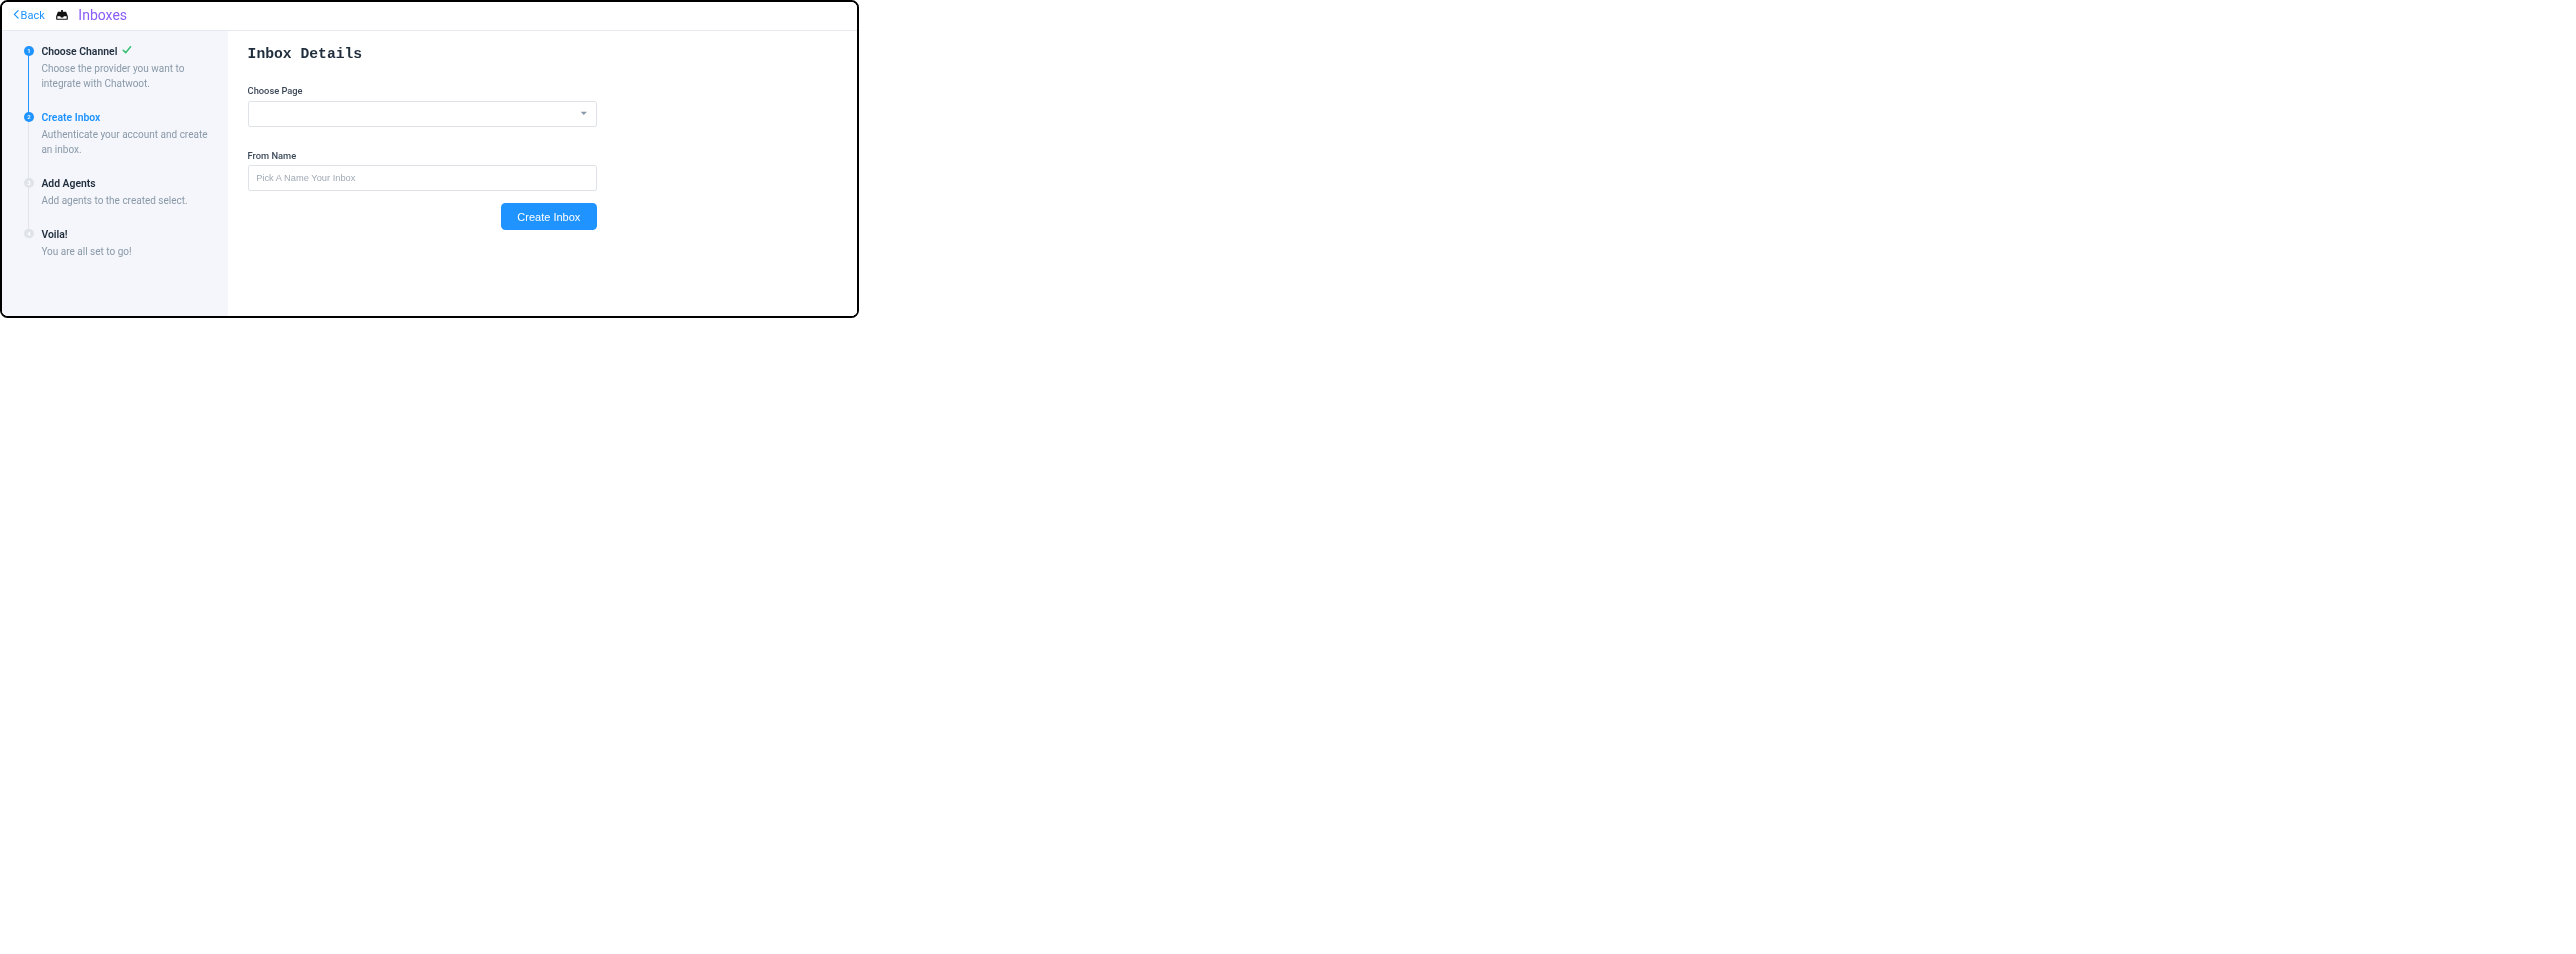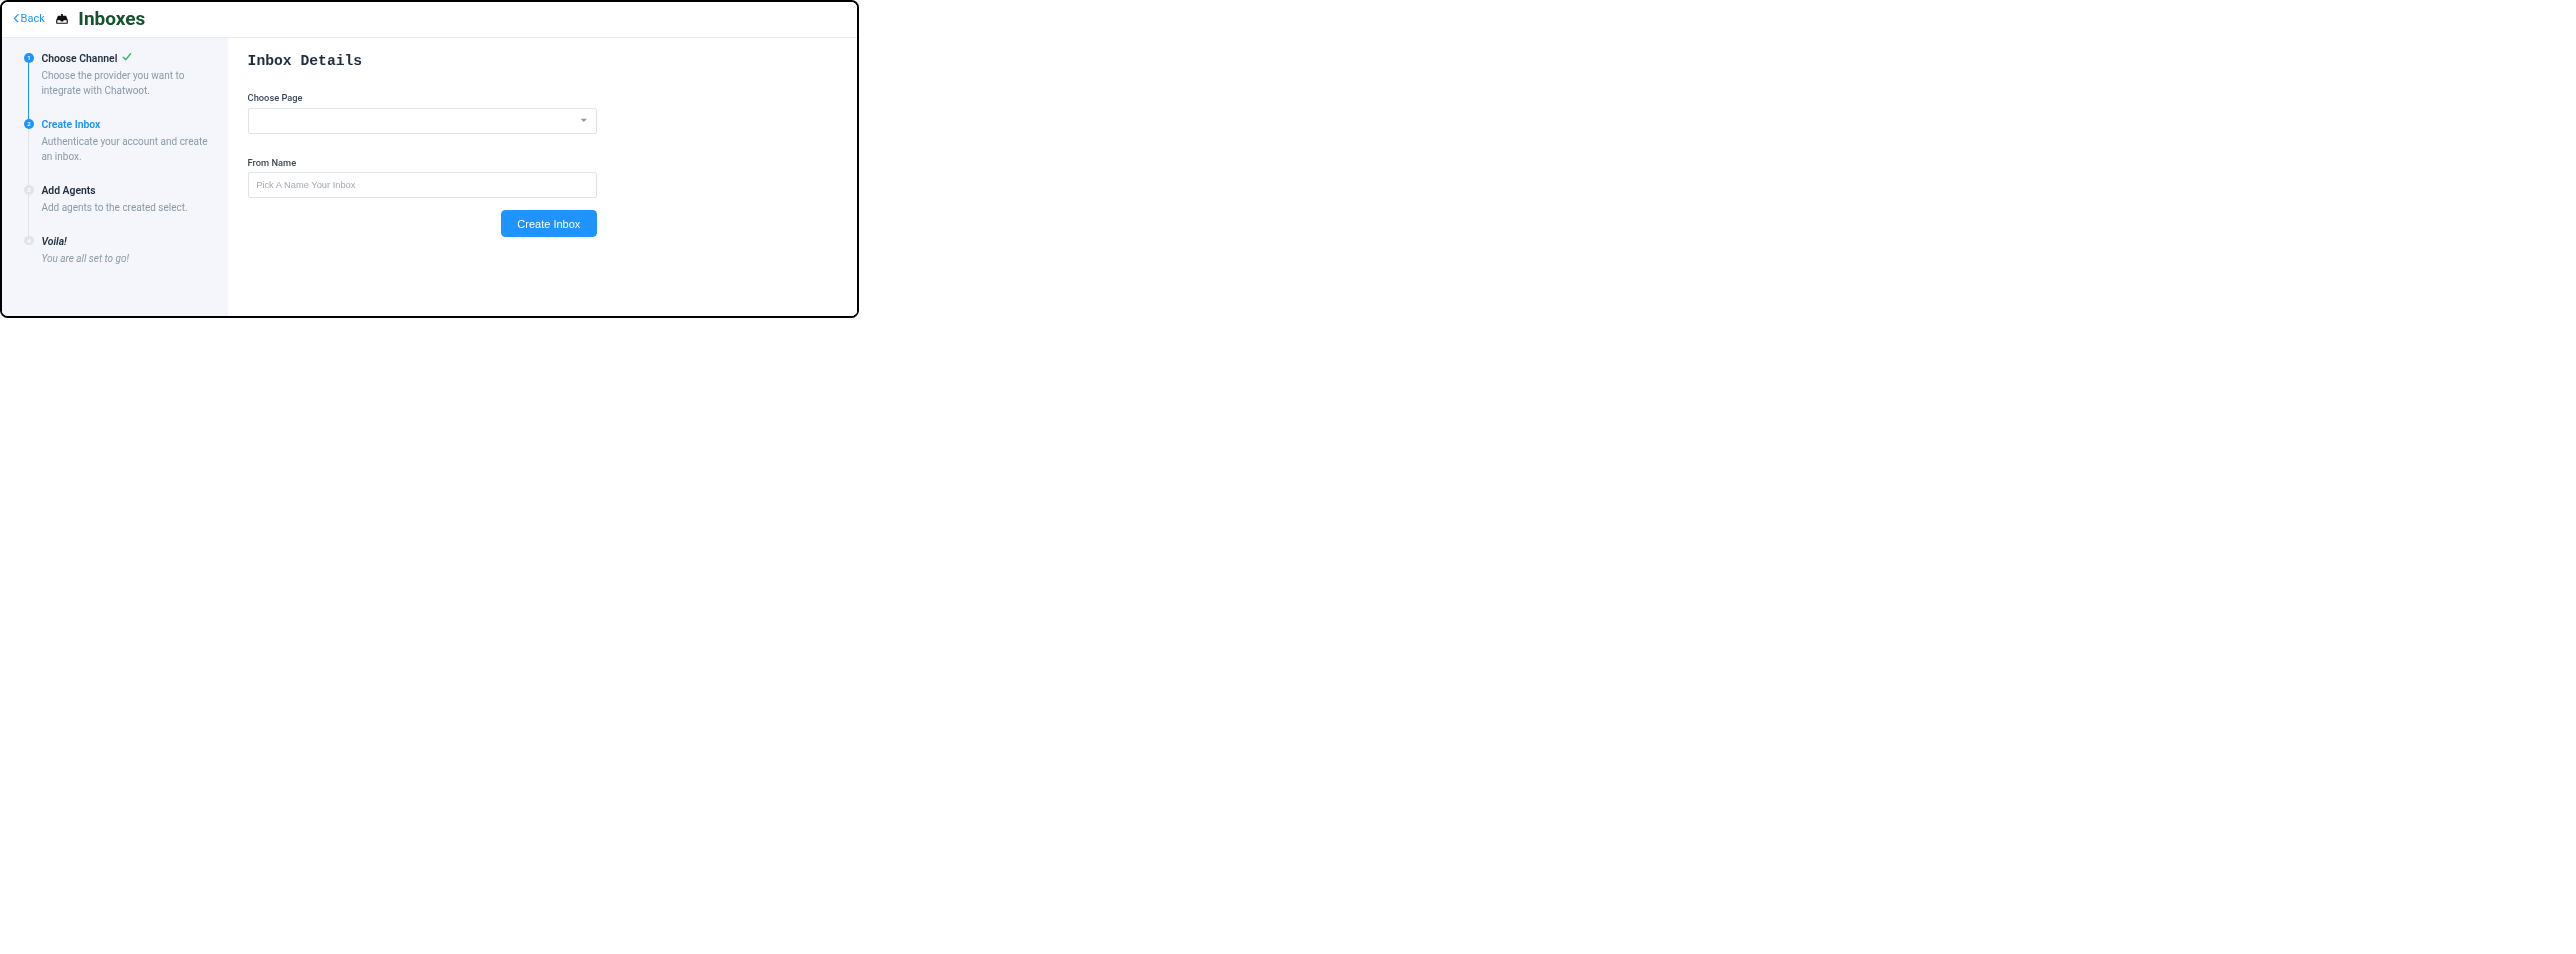--- a/index.html
+++ b/index.html
@@ -36,43 +36,43 @@
     gap: 1.1px;
   }
   .back-link .chev {
     display: inline-block;
   }
   .inbox-icon {
     width: 14px; height: 12px;
     color: #111;
   }
   .page-title {
-    font-size: 19px;
-    font-weight: 700;
-    color: #14532d;
+    font-size: 14px;
+    font-weight: 400;
+    color: #8b5cf6;
   }
   .body {
     flex: 1;
     display: flex;
     background: #f4f6fb;
   }
   .sidebar {
     width: 226px;
     padding: 14px 9.8px 11px 22px;
   }
   .steps {
     list-style: none;
     position: relative;
   }
   .step {
     position: relative;
     padding-left: 17.4px;
     padding-bottom: 19.6px;
   }
-  .step:last-child { padding-bottom: 0; font-style: italic; }
+  .step:last-child { padding-bottom: 0; }
   .step::before {
     content: "";
     position: absolute;
     left: 4.4px;
     top: 11px;
     bottom: -2.2px;
     width: 1.1px;
     background: #e0e4ea;
   }
   .step:last-child::before { display: none; }

